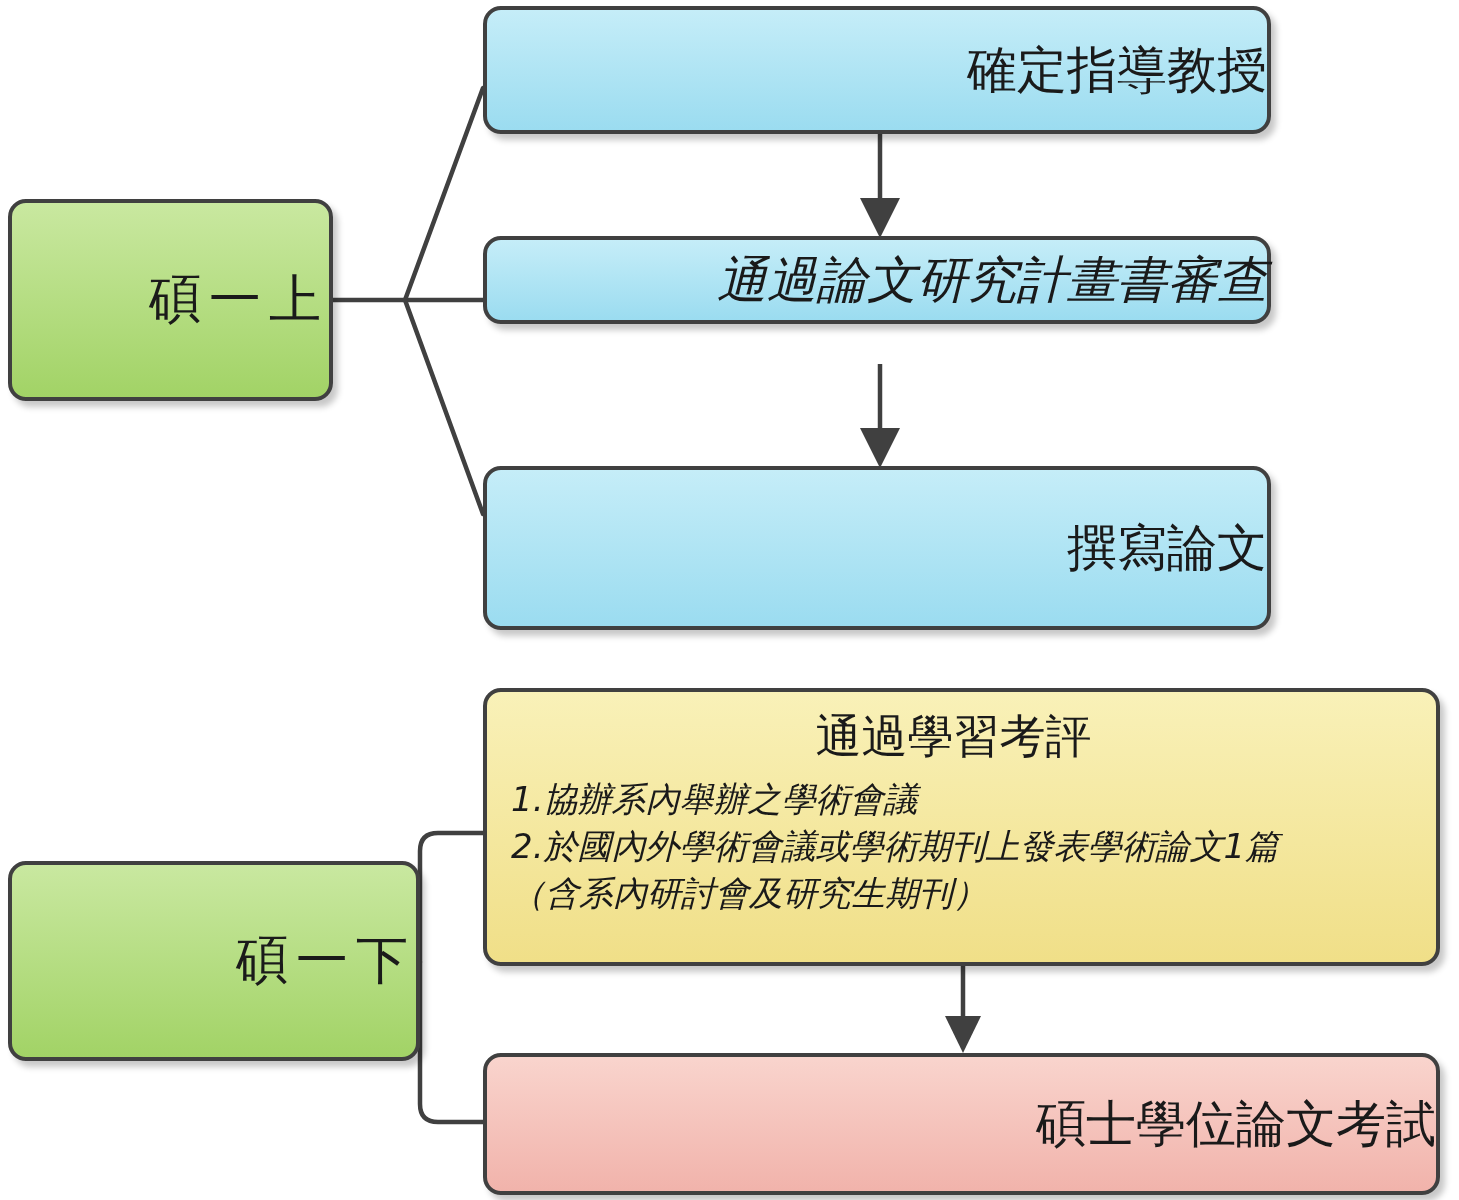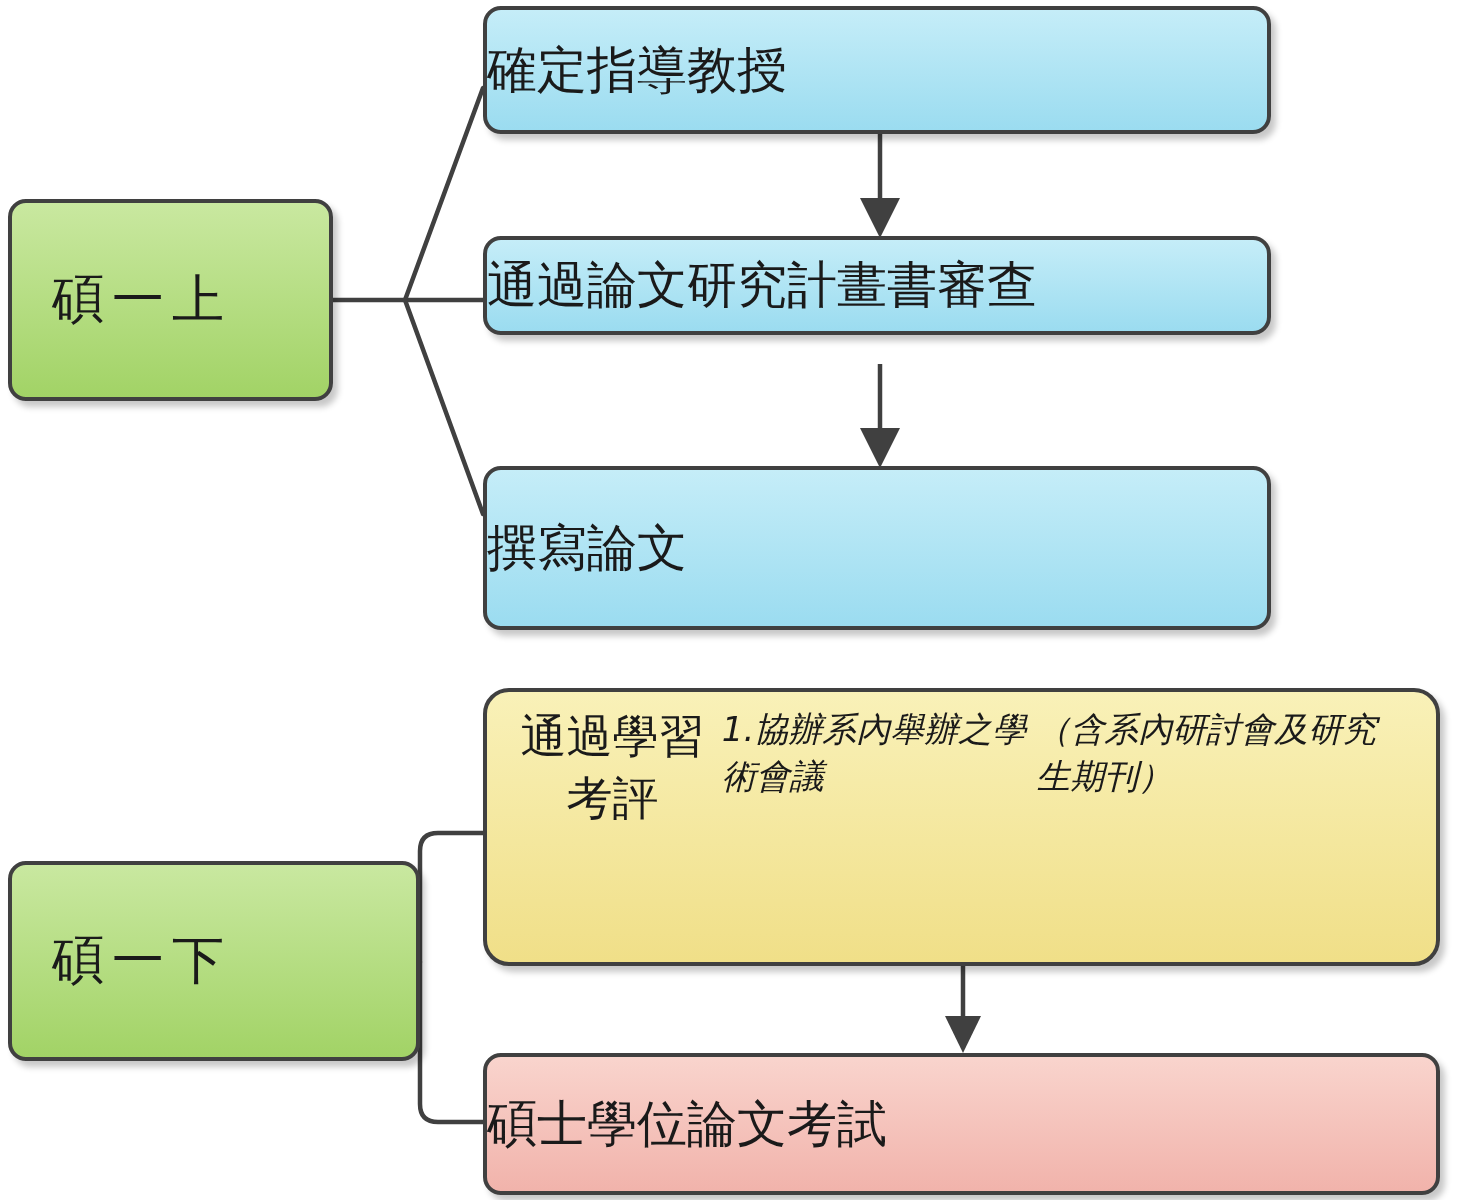--- a/index.html
+++ b/index.html
@@ -23,61 +23,60 @@
   }
   .node {
     position: absolute;
     z-index: 2;
     box-sizing: border-box;
     border: 4px solid #404040;
     border-radius: 18px;
     box-shadow: 5px 6px 6px rgba(0,0,0,0.22);
     display: flex;
     align-items: center;
-    justify-content: flex-start;
+    justify-content: flex-end;
     color: #1a1a1a;
     text-align: center;
   }
   .node.green {
     background: linear-gradient(to bottom, #c9e8a0, #a2d366);
     font-size: 52px;
     letter-spacing: 8px;
     padding-left: 40px;
   }
   .node.blue {
     background: linear-gradient(to bottom, #c5edf8, #9bdcf0);
     font-size: 50px;
   }
   .node.pink {
     background: linear-gradient(to bottom, #f9d4cd, #f1b3ab);
     font-size: 50px;
   }
   .node.yellow {
     background: linear-gradient(to bottom, #f9f1b8, #f0df88);
-    flex-direction: row;
+    flex-direction: column;
     align-items: stretch;
     justify-content: flex-start;
     padding: 14px 36px 10px 20px;
-    border-radius: 26px;
   }
   .yellow-title {
     font-size: 46px;
     text-align: center;
     margin-bottom: 8px;
   }
   .yellow-detail {
     font-size: 34px;
     text-align: left;
     line-height: 1.38;
     padding-left: 4px;
     font-style: italic;
   }
   #node-sem1  { left: 8px;   top: 199px;  width: 325px; height: 202px; }
   #node-step1 { left: 483px; top: 6px;    width: 788px; height: 128px; }
-  #node-step2 { left: 483px; top: 236px;  width: 788px; height: 99px; }
+  #node-step2 { left: 483px; top: 236px;  width: 788px; height: 88px; font-style: italic; }
   #node-step3 { left: 483px; top: 466px;  width: 788px; height: 164px; }
   #node-sem2  { left: 8px;   top: 861px;  width: 412px; height: 200px; }
   #node-eval  { left: 483px; top: 688px;  width: 957px; height: 278px; }
   #node-exam  { left: 483px; top: 1053px; width: 957px; height: 142px; }
 </style>
 </head>
 <body>
 
 <div class="canvas">
 
@@ -126,20 +125,21 @@
     <span>撰寫論文</span>
   </div>
 
   <div class="node green" id="node-sem2">
     <span>碩一下</span>
   </div>
 
   <div class="node yellow" id="node-eval">
     <div class="yellow-title">通過學習考評</div>
     <div class="yellow-detail">1.協辦系內舉辦之學術會議</div>
+    <div class="yellow-detail">2.於國內外學術會議或學術期刊上發表學術論文1篇</div>
     <div class="yellow-detail">（含系內研討會及研究生期刊）</div>
   </div>
 
   <div class="node pink" id="node-exam">
     <span>碩士學位論文考試</span>
   </div>
 
 </div>
 
 </body></html>

